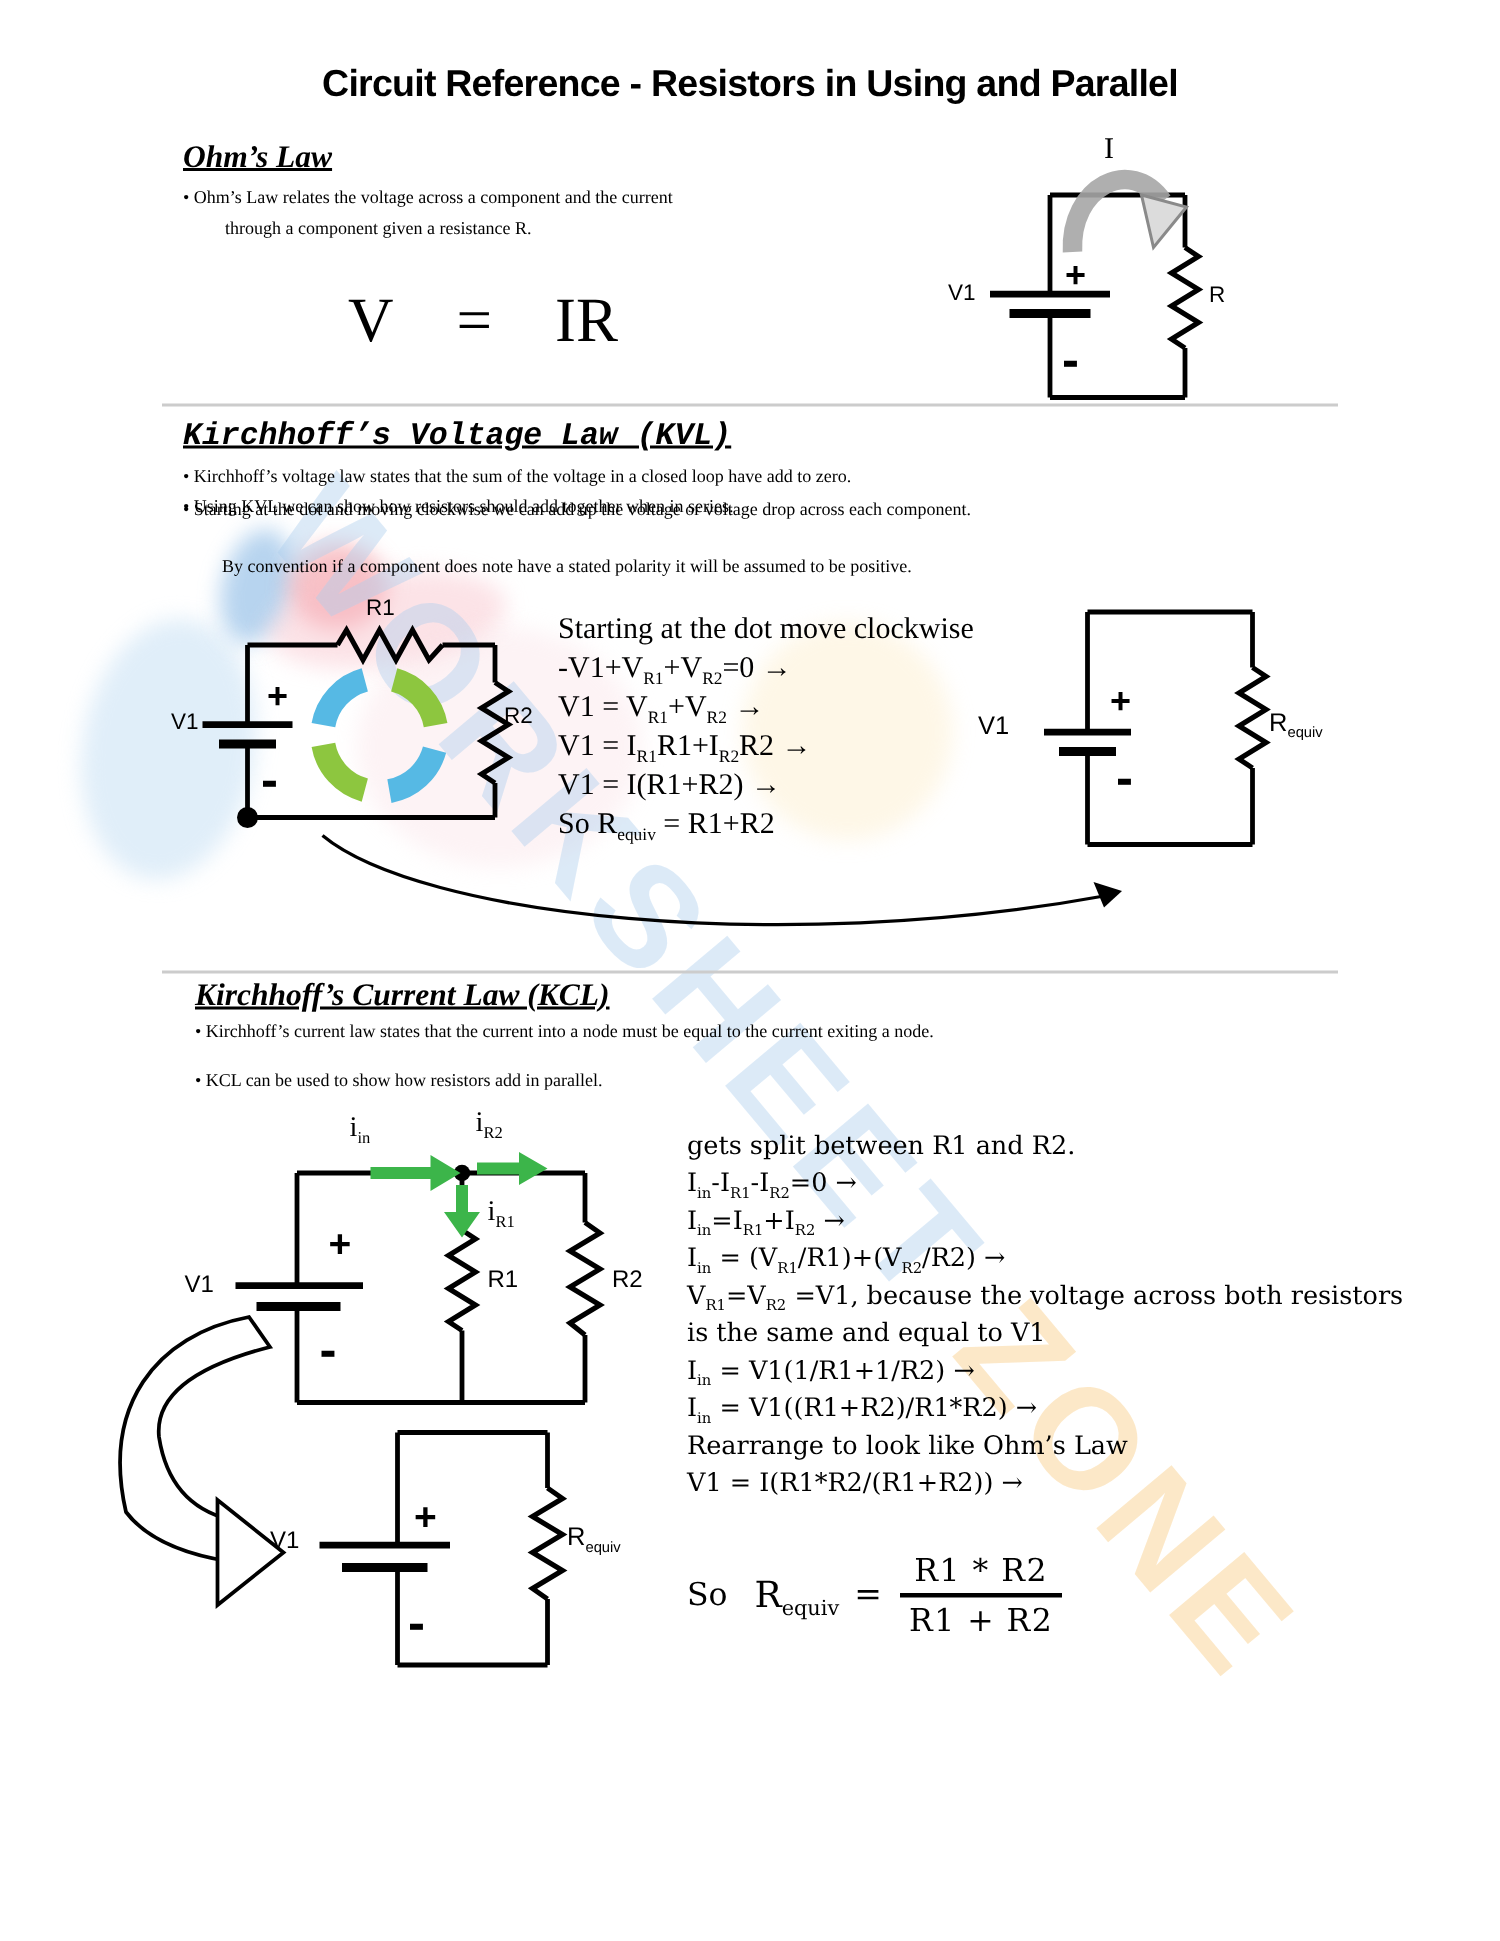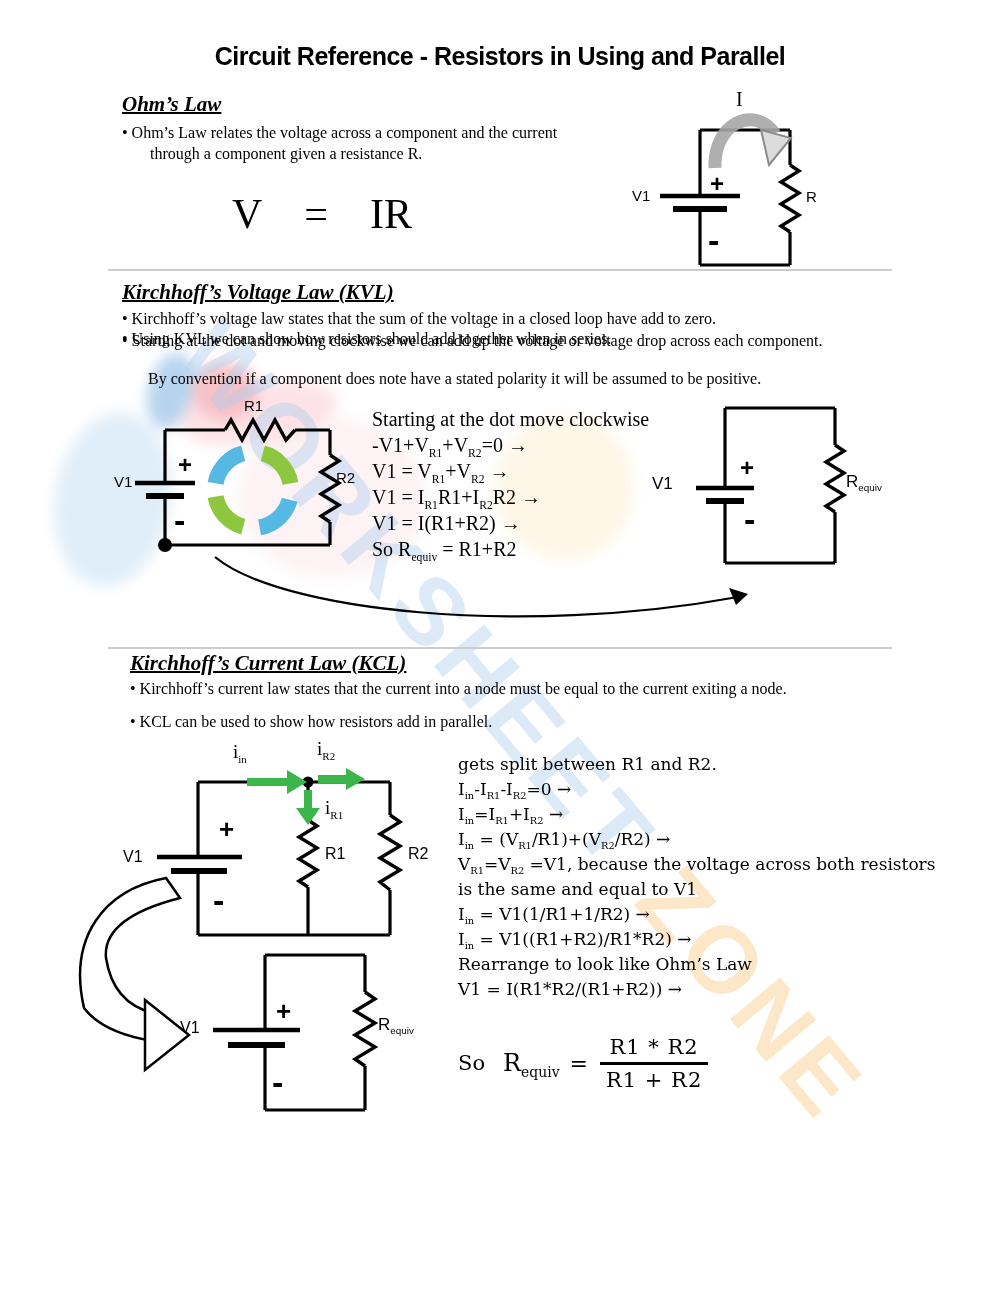--- a/index.html
+++ b/index.html
@@ -16,21 +16,21 @@
   .wm-text{position:absolute;left:240px;top:300px;transform:rotate(50deg);transform-origin:0 0;
            font-family:"Liberation Sans",sans-serif;font-weight:700;font-size:95px;letter-spacing:7px;
            white-space:nowrap;pointer-events:none;}
   .wm1{color:var(--wm-blue,#aecfee);opacity:.42;}
   .wm2{color:var(--wm-orange,#f8c471);opacity:.38;}
   
   .title{position:absolute;left:0;right:0;top:42px;margin:0;text-align:center;
          font-family:"Liberation Sans",sans-serif;font-weight:700;font-size:25px;letter-spacing:-0.5px;}
   .heading{position:absolute;font-weight:700;font-style:italic;font-size:21px;
            text-decoration:underline;text-decoration-thickness:2px;white-space:nowrap;text-align:right;}
-  .body-line{position:absolute;font-size:16px;white-space:nowrap;}
+  .body-line{position:absolute;font-size:12px;white-space:nowrap;}
   .divider{position:absolute;left:108px;width:784px;height:2px;background:var(--divider-gray,#ccc);}
   .ohm-formula{position:absolute;left:232px;top:190px;display:flex;gap:42px;
                font-size:42px;font-family:"Liberation Serif",serif;}
   .deriv{position:absolute;left:372px;top:406px;font-size:20px;line-height:26px;}
   .deriv div{white-space:nowrap;}
   .kcl-text{position:absolute;left:458px;top:752px;font-family:"DejaVu Serif",serif;
             font-size:17px;line-height:25px;}
   .kcl-text div{white-space:nowrap;}
   sub{font-size:58%;line-height:0;}
   
@@ -98,21 +98,21 @@
     </svg>
     <span class="serifI" style="left:118px;top:0px;">I</span>
     <span class="clabel" style="left:14px;top:99px;">V1</span>
     <span class="plus" style="left:92px;top:86px;">+</span>
     <span class="minus" style="left:90px;top:145px;">-</span>
     <span class="clabel" style="left:188px;top:100px;">R</span>
   </div>
 
   <div class="divider" style="top:269px;"></div>
 
-  <div class="heading" style="left:122px;top:280px;">Kirchhoff’s Voltage Law (KVL)</div>
+  <div class="heading" style="left:122px;top:280px;font-family:Liberation Mono, monospace;">Kirchhoff’s Voltage Law (KVL)</div>
   <div class="body-line" style="left:122px;top:310px;">• Kirchhoff’s voltage law states that the sum of the voltage in a closed loop have add to zero.</div>
   <div class="body-line" style="left:122px;top:330px;">• Using KVL we can show how resistors should add together when in series.</div>
   <div class="body-line" style="left:122px;top:332px;">• Starting at the dot and moving clockwise we can add up the voltage or voltage drop across each component.</div>
   <div class="body-line" style="left:148px;top:370px;">By convention if a component does note have a stated polarity it will be assumed to be positive.</div>
 
   <div class="circuit" style="left:108px;top:395px;width:310px;height:175px;">
     <svg width="310" height="175" viewBox="0 0 310 175">
       <line class="wire" x1="57" y1="35" x2="117" y2="35"></line>
       <polyline class="zig" points="117,35 123,25 134,45 145,25 156,45 167,25 178,45 187,35"></polyline>
       <line class="wire" x1="187" y1="35" x2="222" y2="35"></line>

